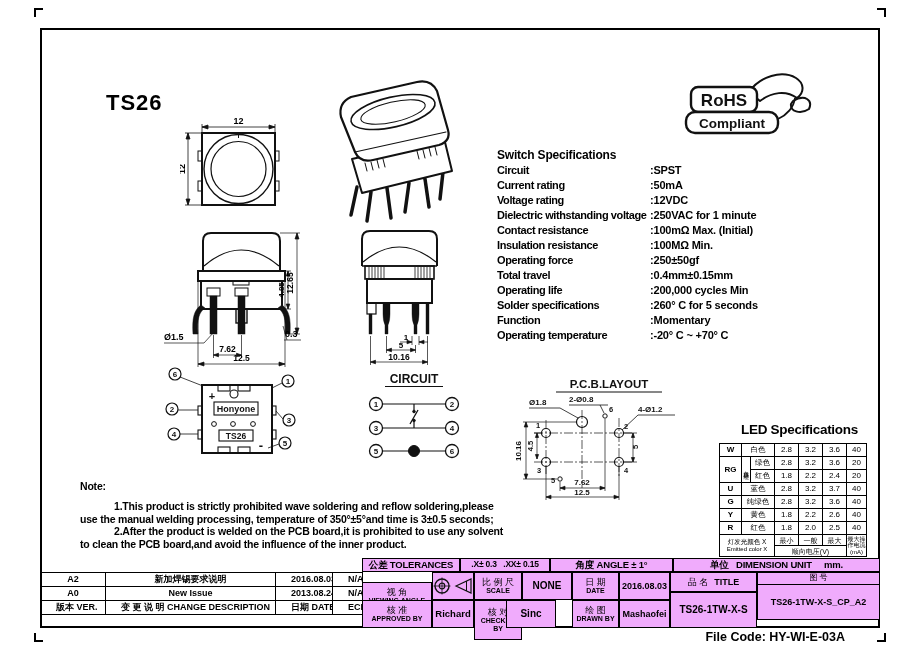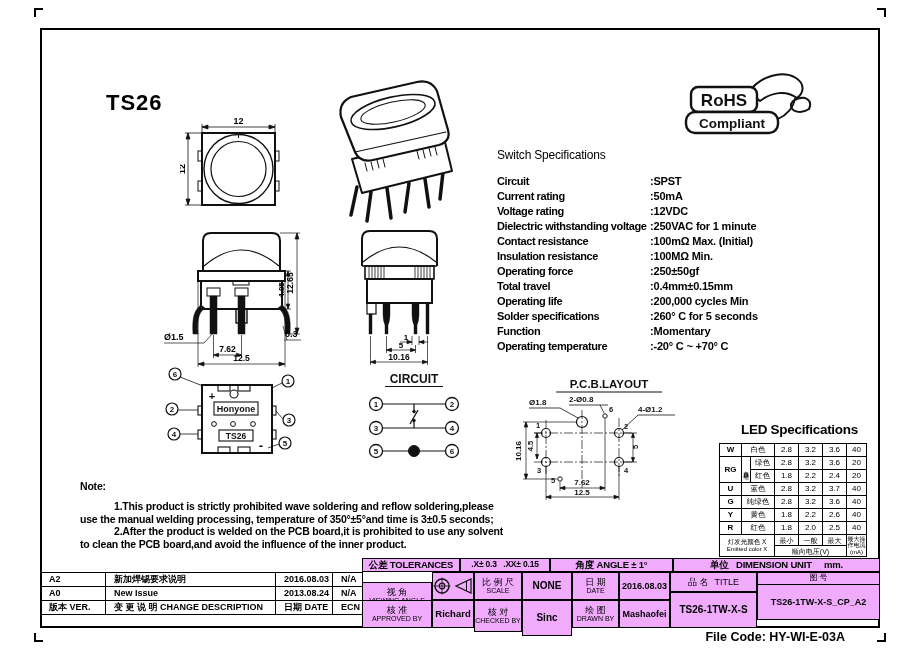--- a/index.html
+++ b/index.html
@@ -7,21 +7,21 @@
   #sheet{position:relative;width:920px;height:650px;background:#fff;overflow:hidden}
   .abs{position:absolute}
   svg text{font-family:"Liberation Sans",sans-serif}
   
   #frame{position:absolute;left:40px;top:28px;width:840px;height:600px;border:2px solid #000}
   .cmark{position:absolute;width:9px;height:9px}
   
   #product-title{left:106px;top:90px;font-size:22px;font-weight:bold;letter-spacing:1px}
   
   #specs{left:497px;top:148px;width:392px}
-  #specs .t{font-size:12px;font-weight:normal;margin-bottom:11px;letter-spacing:-0.2px}
+  #specs .t{font-size:12px;font-weight:bold;margin-bottom:0;letter-spacing:-0.2px}
   .spec-row{display:flex;height:15px;align-items:center}
   .spec-label{flex:0 0 153px;font-size:11px;font-weight:bold;letter-spacing:-0.4px;white-space:nowrap}
   .spec-value{font-size:11px;font-weight:bold;letter-spacing:-0.2px;white-space:nowrap}
   
   #note{left:80px;top:480px;width:428px;font-size:10.5px;font-weight:bold;line-height:12.4px;letter-spacing:-0.2px}
   #note .nh{margin-bottom:8px}
   .nindent{text-indent:34px}
   
   #led-title{left:722px;top:422px;width:155px;text-align:center;font-size:13.5px;font-weight:bold;letter-spacing:-0.3px}
   #led-table{position:absolute;left:719px;top:443px;border-collapse:collapse;table-layout:fixed;width:147px}
@@ -30,25 +30,25 @@
   #led-table .ln{font-size:7.5px}
   #led-table .lg{font-size:5.5px;writing-mode:vertical-rl;letter-spacing:-1px;width:9px}
   #led-table .lv{font-size:8px;font-weight:normal}
   #led-table .lm{font-size:7px;height:11px}
   #led-table .lf{height:22px}
   #led-table .lf-cn{font-size:6.5px}
   #led-table .lf-en{font-size:6px}
   #led-table .lcur{font-size:6px;line-height:1.05;white-space:normal;word-break:break-all}
   
   #rev-table{position:absolute;left:40px;top:572px;border-collapse:collapse;table-layout:fixed;width:322px}
-  #rev-table td{border:1px solid #000;height:14px;padding:0 8px;font-size:9px;font-weight:bold;text-align:left;line-height:1;overflow:hidden;white-space:nowrap}
+  #rev-table td{border:1px solid #000;height:14px;padding:0 15px;font-size:9px;font-weight:bold;text-align:center;line-height:1;overflow:hidden;white-space:nowrap}
   #tblock{left:362px;top:558px;width:518px;height:70px}
   .tb-cell{position:absolute;border:1px solid #000;display:flex;flex-direction:column;align-items:center;justify-content:center;text-align:center;line-height:1.15;background:#f0abfc;overflow:hidden}
   .tb-cell .cn{font-size:9px}
-  .tb-cell .en{font-size:7px;font-weight:normal}
+  .tb-cell .en{font-size:7px;font-weight:bold}
   .tb-val{font-size:10px;font-weight:bold}
   .tol{font-size:9.5px;font-weight:bold;white-space:pre;letter-spacing:-0.2px}
   #file-code{left:630px;top:630px;width:215px;text-align:right;font-size:12.5px;font-weight:bold}
   
 </style>
 </head>
 <body>
 <div id="sheet">
 
 <div id="frame"></div>
@@ -579,25 +579,25 @@
   <div class="tb-cell" style="left:395px;top:14px;width:123px;height:20px">
     <span class="cn" style="font-size:8px">图 号</span>
     <span class="en">DRAWING NO</span>
   </div>
 
   <div class="tb-cell" style="left:0;top:42px;width:70px;height:28px">
     <span class="cn">核 准</span>
     <span class="en">APPROVED BY</span>
   </div>
   <div class="tb-cell tb-val" style="left:70px;top:42px;width:42px;height:28px;font-size:9.5px">Richard</div>
-  <div class="tb-cell" style="left:112px;top:42px;width:48px;height:32px">
+  <div class="tb-cell" style="left:112px;top:42px;width:48px;height:40px">
     <span class="cn">核 对</span>
     <span class="en">CHECKED BY</span>
   </div>
-  <div class="tb-cell tb-val" style="left:160px;top:42px;width:50px;height:36px">Sinc</div>
+  <div class="tb-cell tb-val" style="left:144px;top:42px;width:50px;height:28px">Sinc</div>
   <div class="tb-cell" style="left:210px;top:42px;width:47px;height:28px">
     <span class="cn">绘 图</span>
     <span class="en">DRAWN BY</span>
   </div>
   <div class="tb-cell tb-val" style="left:257px;top:42px;width:51px;height:28px;font-size:9px">Mashaofei</div>
   <div class="tb-cell tb-val" style="left:308px;top:34px;width:87px;height:36px">TS26-1TW-X-S</div>
   <div class="tb-cell tb-val" style="left:395px;top:26px;width:123px;height:36px;font-size:9px">TS26-1TW-X-S_CP_A2</div>
 </div>
 
 <div class="abs" id="file-code">File Code: HY-WI-E-03A</div>

